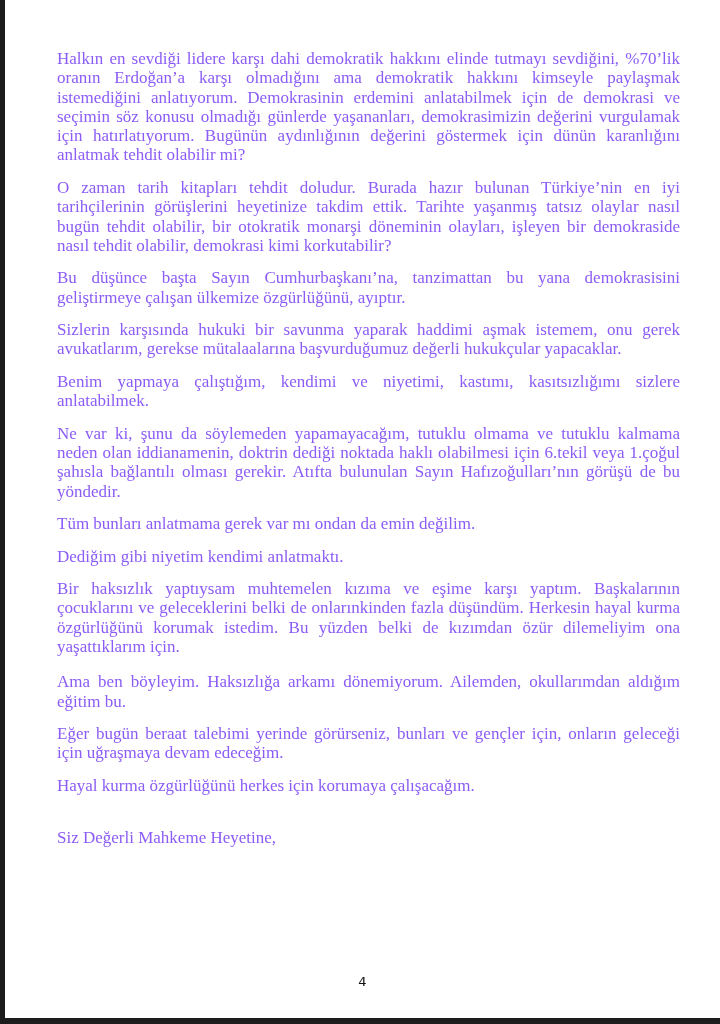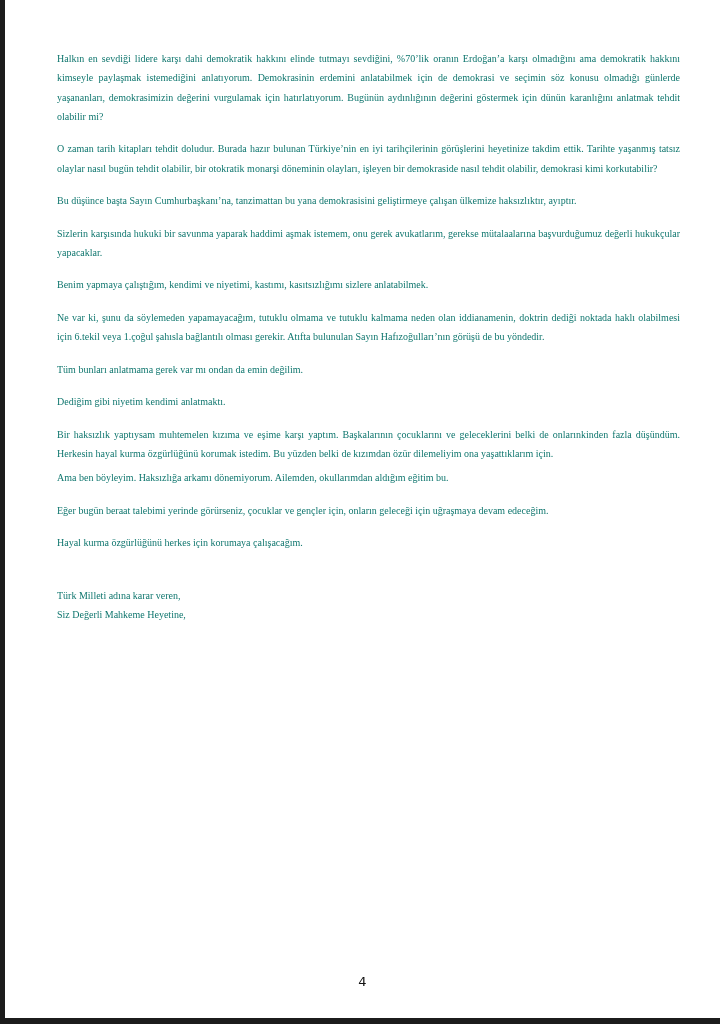--- a/index.html
+++ b/index.html
@@ -20,23 +20,23 @@
       width: 715px;
       height: 1018px;
       background: #ffffff;
     }
     .content {
       position: absolute;
       left: 52px;
       top: 49px;
       width: 623px;
       font-family: "Liberation Serif", serif;
-      font-size: 10px;
+      font-size: 17px;
       line-height: 19.3px;
-      color: #0f766e;
+      color: #8b5cf6;
     }
     .para {
       margin: 0 0 13.2px 0;
       text-align: justify;
     }
     .signature {
       margin-top: 33px;
     }
     .signature .line {
       display: block;
@@ -52,31 +52,30 @@
       color: #111111;
     }
   </style>
 </head>
 <body>
 
 <div class="page">
   <div class="content">
     <p class="para">Halkın en sevdiği lidere karşı dahi demokratik hakkını elinde tutmayı sevdiğini, %70’lik oranın Erdoğan’a karşı olmadığını ama demokratik hakkını kimseyle paylaşmak istemediğini anlatıyorum. Demokrasinin erdemini anlatabilmek için de demokrasi ve seçimin söz konusu olmadığı günlerde yaşananları, demokrasimizin değerini vurgulamak için hatırlatıyorum. Bugünün aydınlığının değerini göstermek için dünün karanlığını anlatmak tehdit olabilir mi?</p>
     <p class="para">O zaman tarih kitapları tehdit doludur. Burada hazır bulunan Türkiye’nin en iyi tarihçilerinin görüşlerini heyetinize takdim ettik. Tarihte yaşanmış tatsız olaylar nasıl bugün tehdit olabilir, bir otokratik monarşi döneminin olayları, işleyen bir demokraside nasıl tehdit olabilir, demokrasi kimi korkutabilir?</p>
-    <p class="para">Bu düşünce başta Sayın Cumhurbaşkanı’na, tanzimattan bu yana demokrasisini geliştirmeye çalışan ülkemize haksızlıktır, ayıptır.</p>
+    <p class="para">Bu düşünce başta Sayın Cumhurbaşkanı’na, tanzimattan bu yana demokrasisini geliştirmeye çalışan ülkemize özgürlüğünü, ayıptır.</p>
     <p class="para">Sizlerin karşısında hukuki bir savunma yaparak haddimi aşmak istemem, onu gerek avukatlarım, gerekse mütalaalarına başvurduğumuz değerli hukukçular yapacaklar.</p>
     <p class="para">Benim yapmaya çalıştığım, kendimi ve niyetimi, kastımı, kasıtsızlığımı sizlere anlatabilmek.</p>
     <p class="para">Ne var ki, şunu da söylemeden yapamayacağım, tutuklu olmama ve tutuklu kalmama neden olan iddianamenin, doktrin dediği noktada haklı olabilmesi için 6.tekil veya 1.çoğul şahısla bağlantılı olması gerekir. Atıfta bulunulan Sayın Hafızoğulları’nın görüşü de bu yöndedir.</p>
     <p class="para">Tüm bunları anlatmama gerek var mı ondan da emin değilim.</p>
     <p class="para">Dediğim gibi niyetim kendimi anlatmaktı.</p>
-    <p class="para" style="margin-bottom:5px">Bir haksızlık yaptıysam muhtemelen kızıma ve eşime karşı yaptım. Başkalarının çocuklarını ve geleceklerini belki de onlarınkinden fazla düşündüm. Herkesin hayal kurma özgürlüğünü korumak istedim. Bu yüzden belki de kızımdan özür dilemeliyim ona yaşattıklarım için.</p>
+    <p class="para" style="margin-bottom:16px">Bir haksızlık yaptıysam muhtemelen kızıma ve eşime karşı yaptım. Başkalarının çocuklarını ve geleceklerini belki de onlarınkinden fazla düşündüm. Herkesin hayal kurma özgürlüğünü korumak istedim. Bu yüzden belki de kızımdan özür dilemeliyim ona yaşattıklarım için.</p>
     <p class="para">Ama ben böyleyim. Haksızlığa arkamı dönemiyorum. Ailemden, okullarımdan aldığım eğitim bu.</p>
-    <p class="para">Eğer bugün beraat talebimi yerinde görürseniz, çocuklar ve gençler için, onların geleceği için uğraşmaya devam edeceğim.</p>
+    <p class="para">Eğer bugün beraat talebimi yerinde görürseniz, bunları ve gençler için, onların geleceği için uğraşmaya devam edeceğim.</p>
     <p class="para">Hayal kurma özgürlüğünü herkes için korumaya çalışacağım.</p>
 
     <div class="signature">
-      <span class="line">Türk Milleti adına karar veren,</span>
       <span class="line">Siz Değerli Mahkeme Heyetine,</span>
     </div>
   </div>
 
   <div class="page-number">4</div>
 </div>
 
 </body></html>

